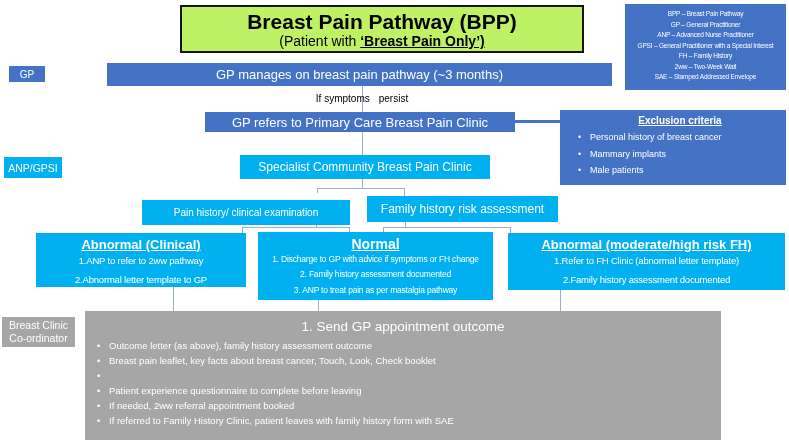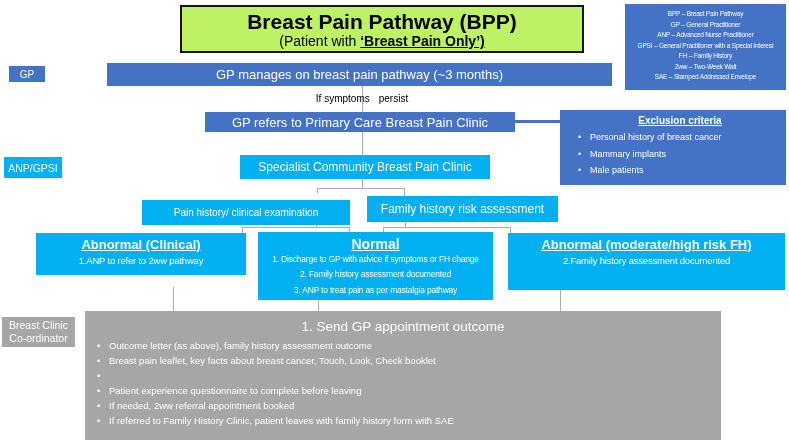--- a/index.html
+++ b/index.html
@@ -54,21 +54,21 @@
     padding:5px 0 0 14px;font-size:9px;}
   #exclusion-heading{text-align:center;font-size:10px;margin-bottom:3px;}
   .bullet-list{list-style:none;}
   .bullet-list li{display:flex;line-height:1.85;white-space:nowrap;}
   .bullet-list .blt{width:16px;flex:none;text-align:left;padding-left:4px;}
 
   
   .outcome{position:absolute;color:#fff;text-align:center;}
   .outcome .head{font-size:13px;margin-top:4px;}
   .outcome .items{font-size:9.5px;line-height:1.95;letter-spacing:-0.2px;white-space:nowrap;}
-  #abn-clinical-box{left:36px;top:233px;width:210px;height:42px;}
+  #abn-clinical-box{left:36px;top:233px;width:210px;height:54px;}
   #normal-box{left:258px;top:232px;width:235px;height:68px;}
   #normal-box .head{font-size:14px;}
   #normal-box .items{font-size:8.5px;line-height:1.8;}
   #abn-fh-box{left:508px;top:233px;width:277px;height:57px;}
 
   
   #coord-panel{left:85px;top:311px;width:636px;height:129px;color:#fff;padding-top:7px;}
   #coord-panel .head{text-align:center;font-size:13.5px;line-height:1.35;}
   #coord-bullets{font-size:9.5px;margin-top:3px;padding-left:8px;}
   #coord-bullets li{line-height:1.57;}
@@ -163,20 +163,21 @@
   <div class="items">
     <div>1. Discharge to GP with advice  if symptoms or FH change</div>
     <div>2. Family history assessment documented</div>
     <div>3. ANP to treat pain as per mastalgia pathway</div>
   </div>
 </div>
 
 <div id="abn-fh-box" class="outcome cyan">
   <div class="head u">Abnormal  (moderate/high risk FH)</div>
   <div class="items">
+    <div>1.Refer to FH Clinic (abnormal letter template)</div>
     <div>2.Family history assessment documented</div>
   </div>
 </div>
 
 <div id="coord-panel" class="abs grayfill">
   <div class="head">1. Send GP appointment outcome</div>
   <ul id="coord-bullets" class="bullet-list">
     <li>
         <span class="blt">•</span>
         <span>Outcome letter (as above), family history assessment  outcome</span>

